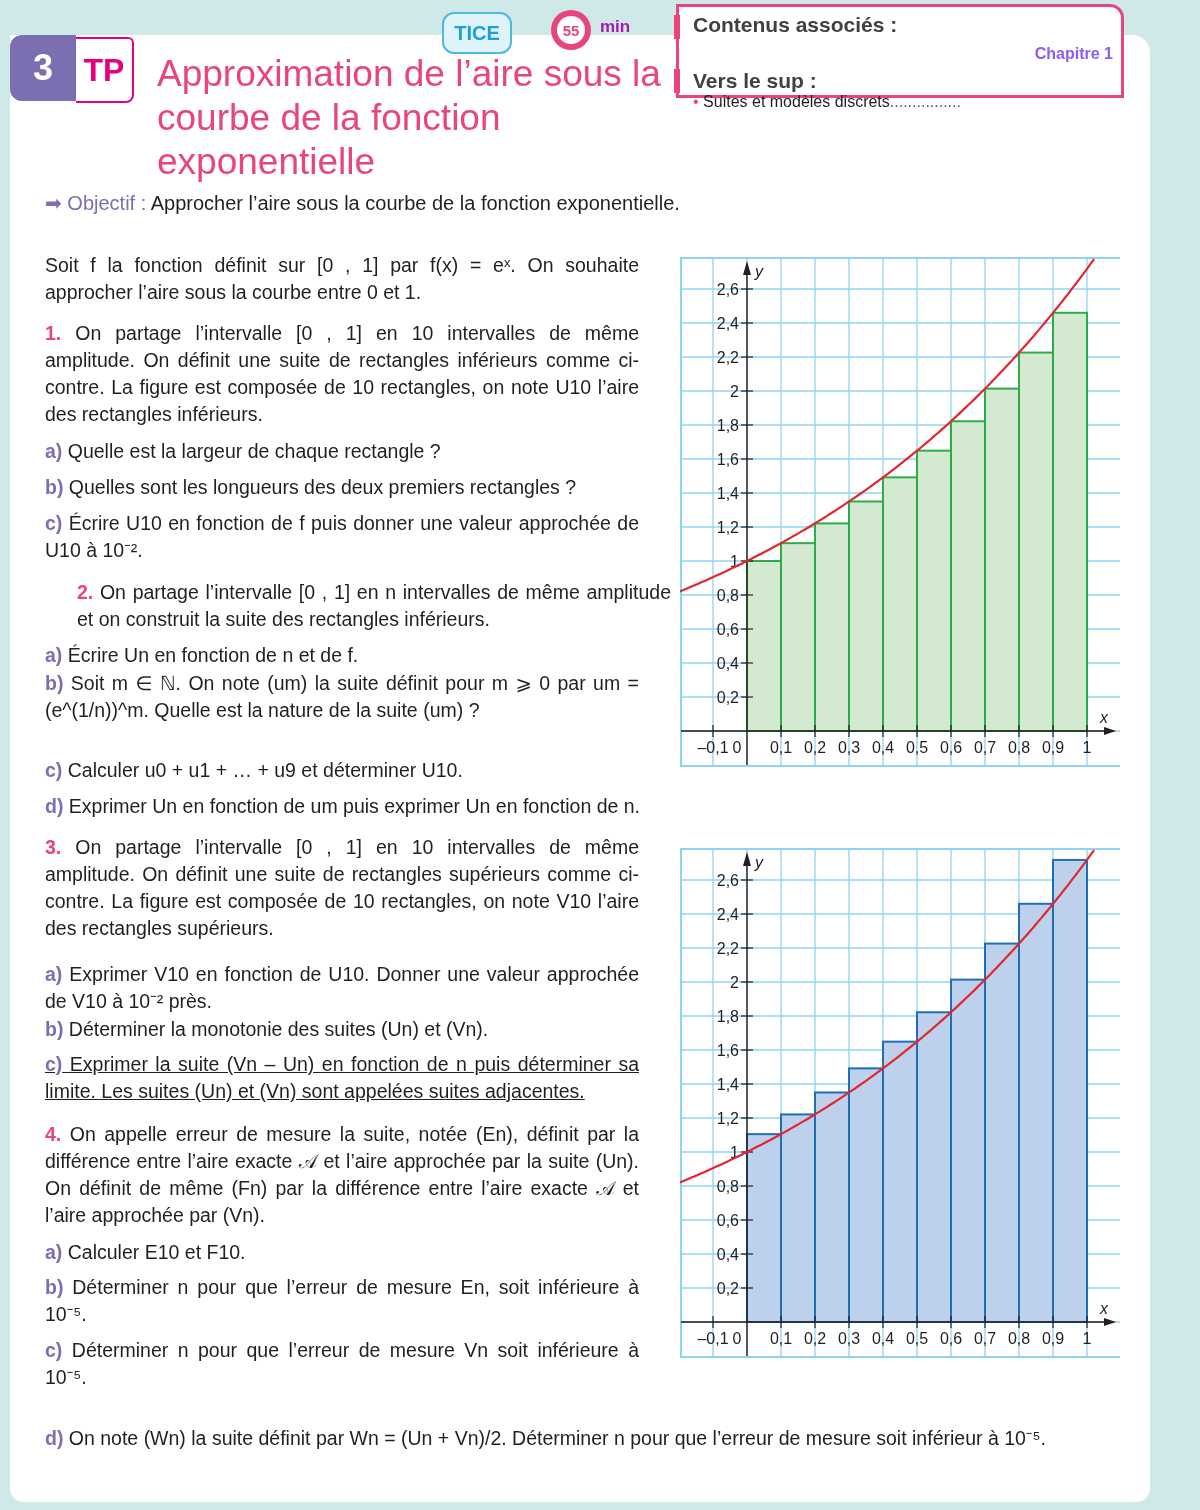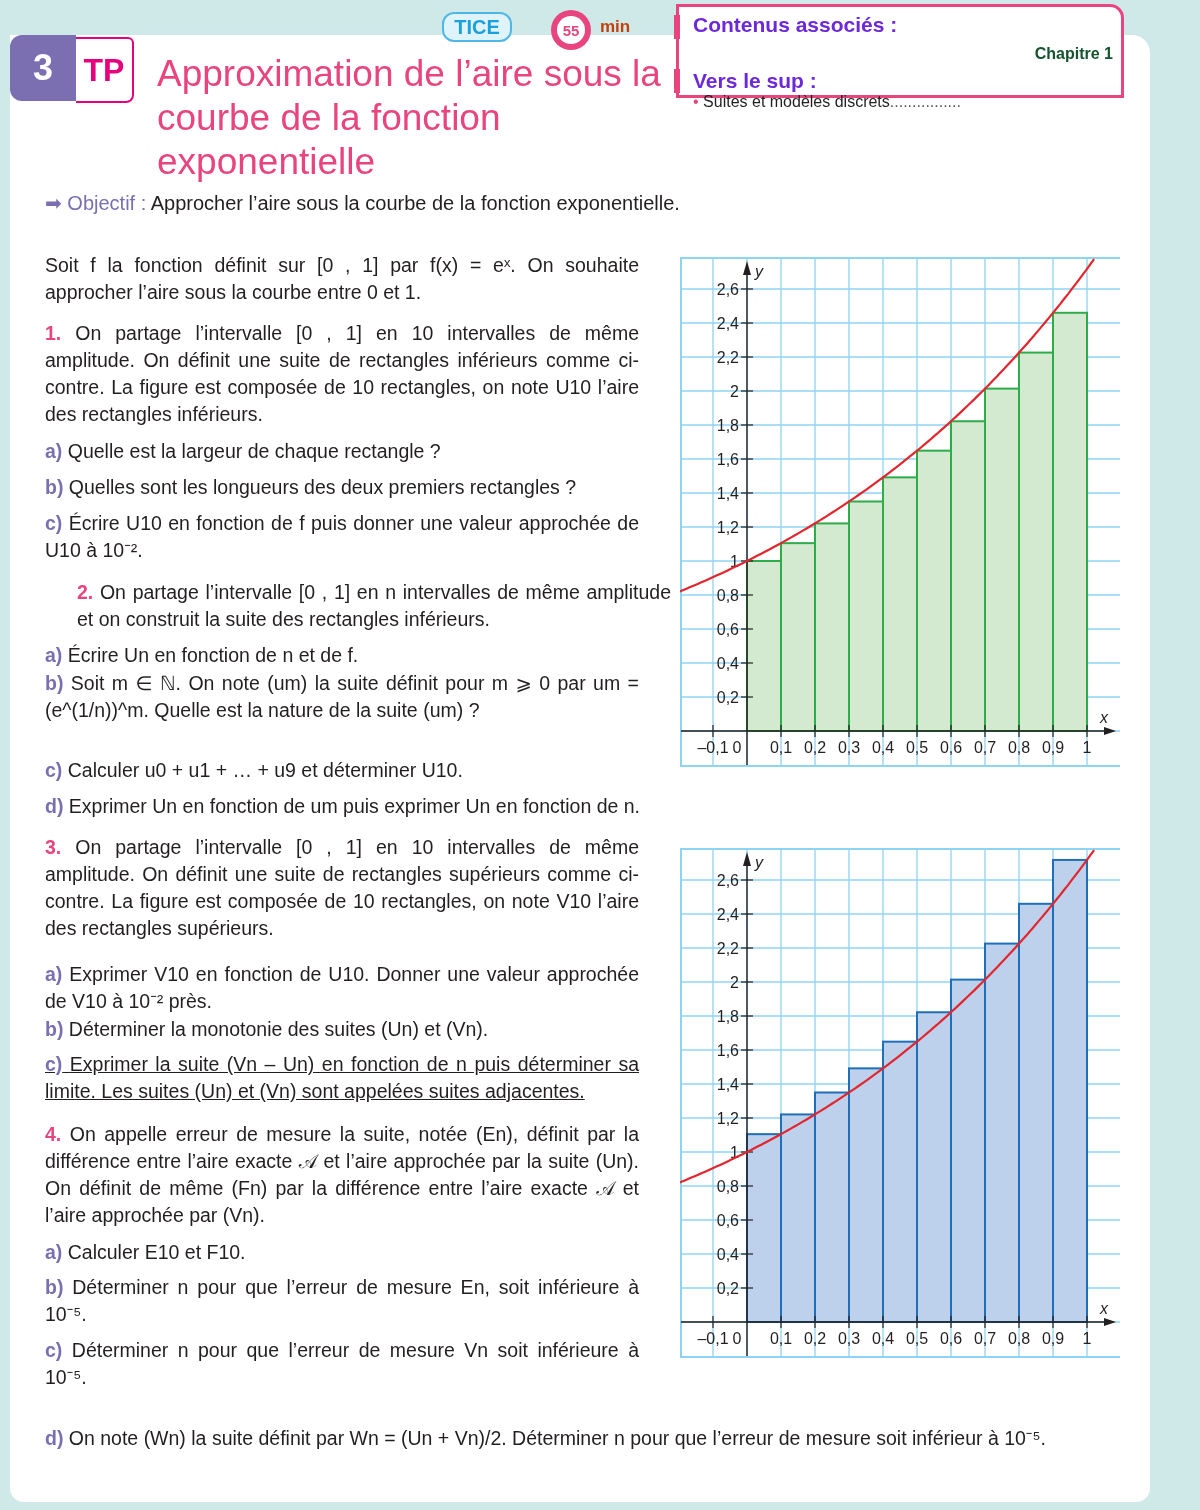--- a/index.html
+++ b/index.html
@@ -8,35 +8,35 @@
   .card { position:absolute; left:10px; top:35px; width:1140px; height:1467px; background:#fff;
           border-radius:0 18px 14px 14px; }
   .badge-num { position:absolute; left:10px; top:35px; width:66px; height:66px; background:#7b6fb2;
                border-radius:12px 0 0 12px; color:#fff; font-weight:bold; font-size:36px;
                display:flex; align-items:center; justify-content:center; }
   .badge-tp { position:absolute; left:76px; top:37px; width:56px; height:62px; border:2px solid #e6007e;
               border-left:none; border-radius:0 6px 8px 0; color:#e6007e; font-weight:bold; font-size:32px;
               display:flex; align-items:center; justify-content:center; background:#fff; }
   .title { position:absolute; left:157px; top:52px; width:520px; font-weight:normal; font-size:37px;
            line-height:44px; color:#e8457f; margin:0; }
-  .tice { position:absolute; left:442px; top:12px; width:70px; height:30px; border:2px solid #4fb7e6;
+  .tice { position:absolute; left:442px; top:12px; width:70px; height:42px; border:2px solid #4fb7e6;
           border-radius:12px; background:#dff3fb; color:#1aa0dc; font-weight:bold; font-size:20px;
           display:flex; align-items:center; justify-content:center; box-sizing:border-box; }
   .timer { position:absolute; left:551px; top:10px; width:40px; height:40px; border-radius:50%;
            background:#e8457f; display:flex; align-items:center; justify-content:center; }
   .timer .inner { width:28px; height:28px; border-radius:50%; background:#fff; color:#e8457f;
                   font-weight:bold; font-size:15px; display:flex; align-items:center; justify-content:center; }
-  .timer-unit { position:absolute; left:600px; top:17px; color:#c2410c; font-weight:bold; font-size:17px; }
+  .timer-unit { position:absolute; left:600px; top:17px; color:#a21caf; font-weight:bold; font-size:17px; }
   .contenus { position:absolute; left:676px; top:4px; width:448px; height:94px; border:3px solid #e8457f;
               border-radius:0 14px 0 0; background:#fff; box-sizing:border-box; }
   .contenus .mark { position:absolute; left:-5px; width:6px; background:#e8457f; }
-  .contenus h3 { position:absolute; left:14px; margin:0; font-size:21px; font-weight:bold; color:#6d28d9; }
+  .contenus h3 { position:absolute; left:14px; margin:0; font-size:21px; font-weight:bold; color:#404040; }
   .contenus .item { position:absolute; left:14px; top:38px; font-size:16px; color:#231f20; white-space:nowrap;margin-top:48px; }
   .contenus .dot { color:#e8457f; }
-  .contenus .chap { position:absolute; right:8px; top:38px; font-size:16px; font-weight:bold; color:#14532d; }
+  .contenus .chap { position:absolute; right:8px; top:38px; font-size:16px; font-weight:bold; color:#8b5cf6; }
   .objectif { position:absolute; left:45px; top:191px; font-size:20px; font-weight:normal; color:#231f20; }
   .objectif .lbl { color:#7b6fb2; }
   .objectif .arrow { color:#7b6fb2; }
   .txt { position:absolute; left:45px; width:594px; font-size:19.5px; line-height:27px; color:#231f20; text-align:justify; }
   .txt.wide { width:1080px; }
   .num { color:#e8457f; font-weight:bold; }
   .sub { color:#7b6fb2; font-weight:bold; }
   .chart { position:absolute; left:680px; width:440px; }
   svg text { font-family:"Liberation Sans", sans-serif; font-size:16px; fill:#231f20; }
 </style>

